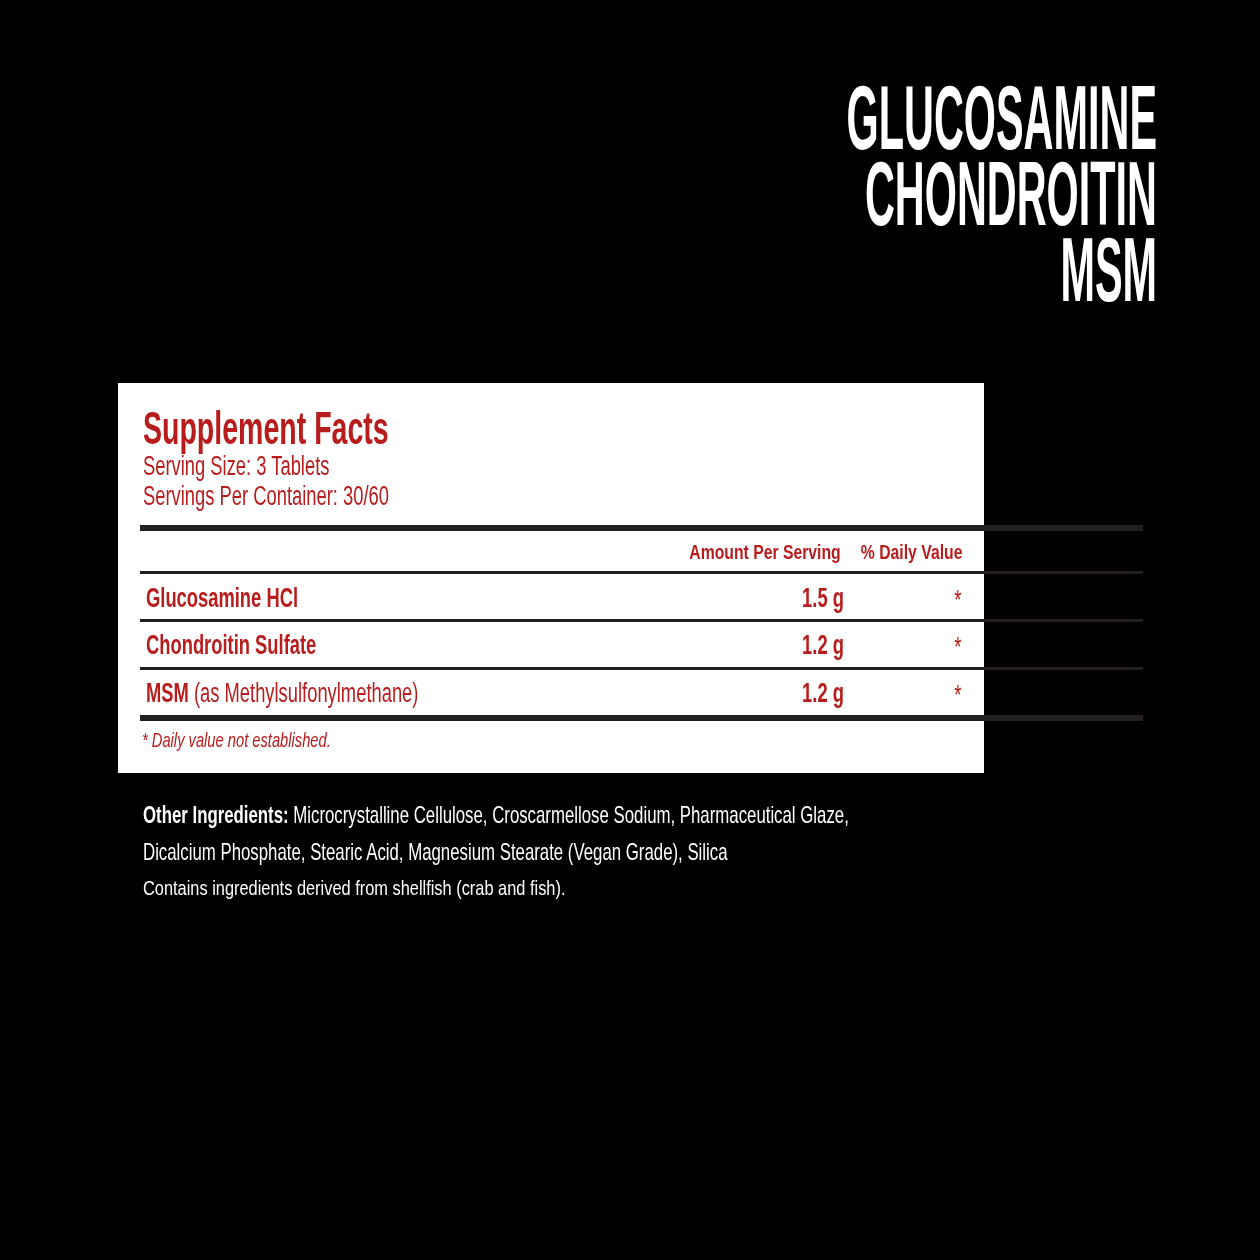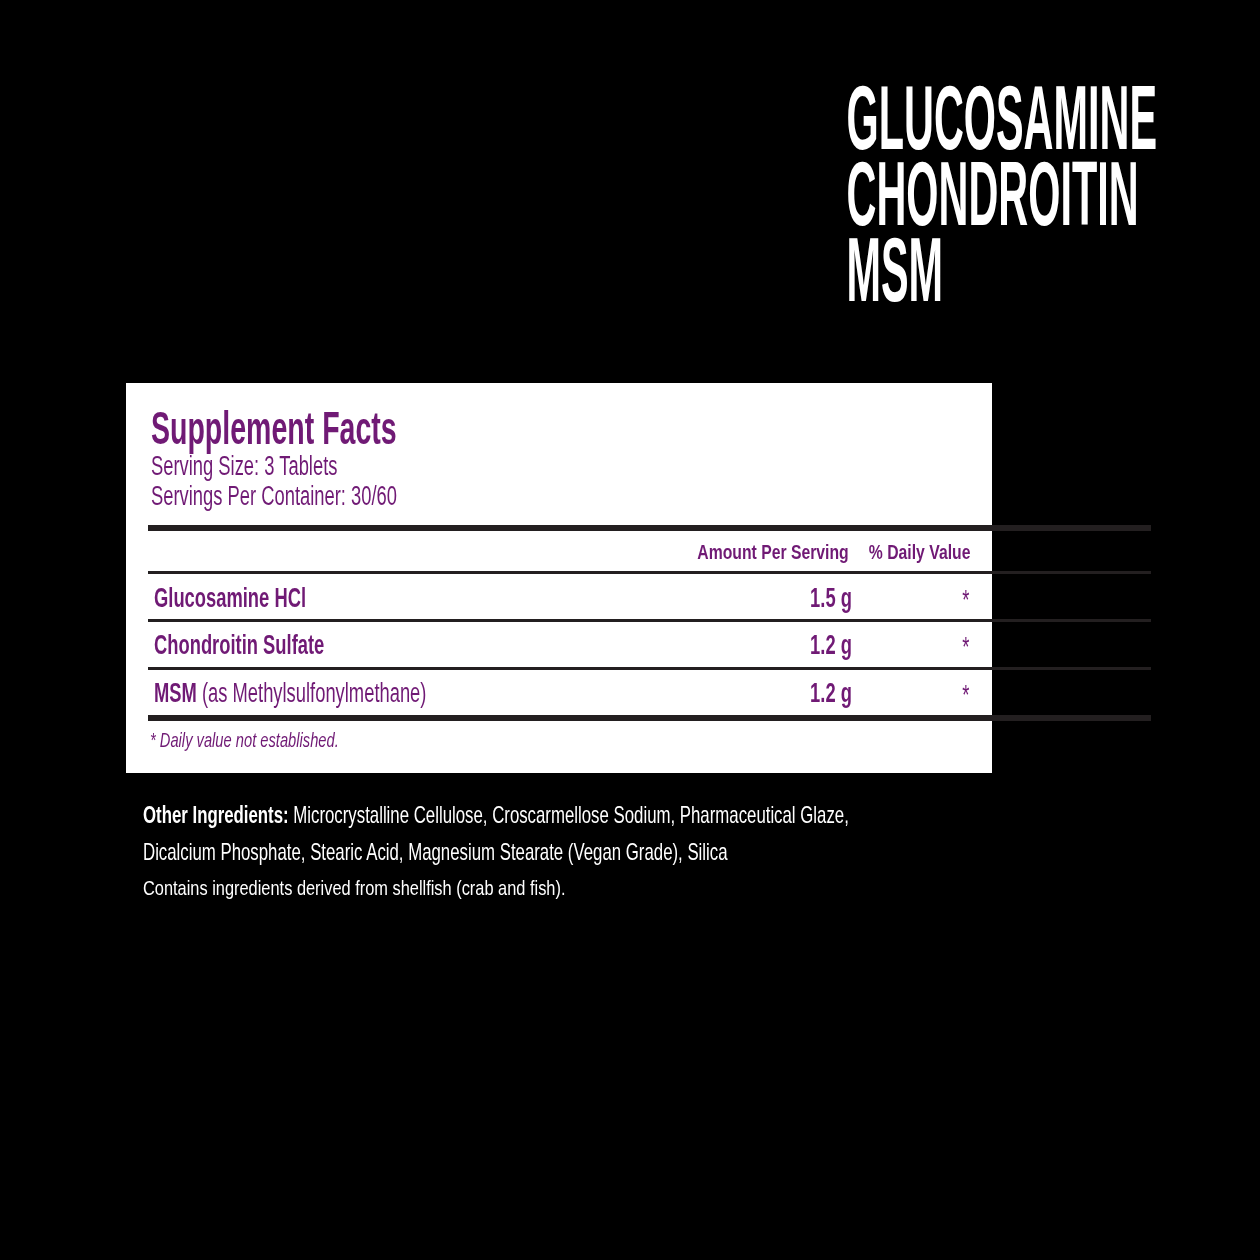--- a/index.html
+++ b/index.html
@@ -8,30 +8,30 @@
     background:#000000;
     font-family:"Liberation Sans", sans-serif;
   }
   .abs{position:absolute;white-space:nowrap;line-height:1;}
   
   .ax-l{transform:scaleX(var(--sx,.68));transform-origin:0 0;}
   .ax-c{transform:translateX(-50%) scaleX(var(--sx,.68));transform-origin:50% 0;}
   .ax-r{transform:scaleX(var(--sx,.68));transform-origin:100% 0;}
 
   
-  .brand{position:absolute;top:80px;right:103px;text-align:left;color:#ffffff;}
+  .brand{position:absolute;top:80px;right:103px;text-align:right;color:#ffffff;}
   .brand .line{
     font-size:90px;font-weight:700;line-height:76px;letter-spacing:0;
     transform:scaleX(.46);transform-origin:100% 50%;white-space:nowrap;
   }
 
   
   .panel{
-    position:absolute;left:126px;top:383px;width:866px;height:390px;
-    background:#ffffff;color:#701a75;
+    position:absolute;left:118px;top:383px;width:866px;height:390px;
+    background:#ffffff;color:#b91c1c;
   }
   .rule{position:absolute;left:22px;width:1003px;background:#231f20;}
   .bar{height:6px;}
   .thin{height:3px;}
 
   .sf-heading{left:25px;top:22px;font-size:46px;font-weight:700;--sx:.62;}
   .sf-serving{left:25px;top:70px;font-size:27px;font-weight:400;--sx:.68;}
   .sf-servings{left:25px;top:100px;font-size:27px;font-weight:400;--sx:.68;}
 
   .col-head{font-size:21px;font-weight:700;--sx:.75;}

